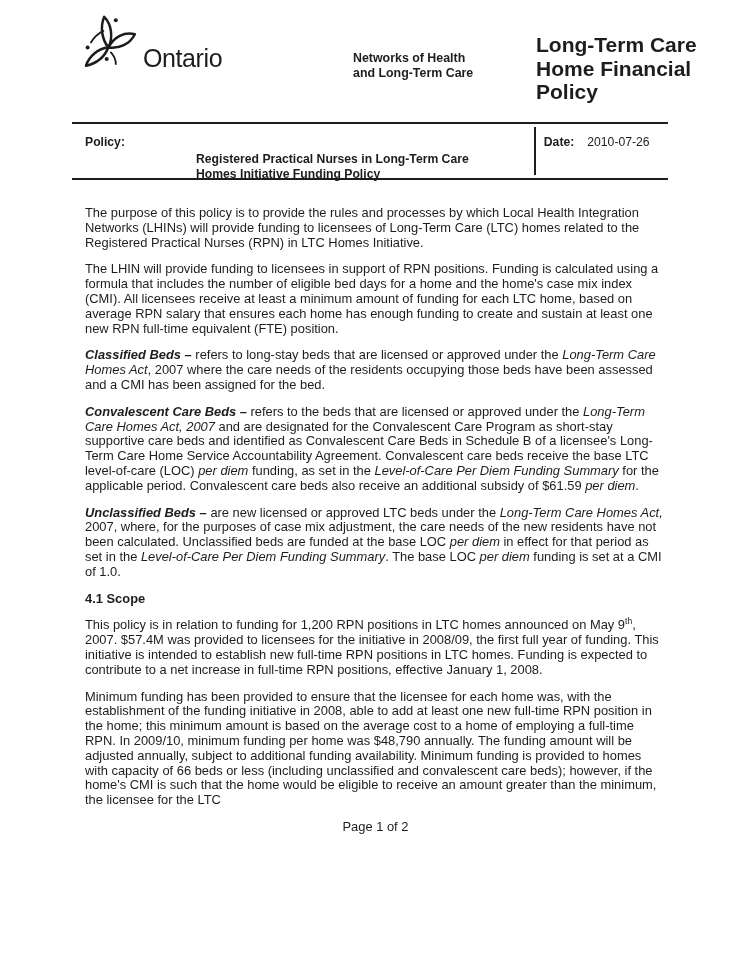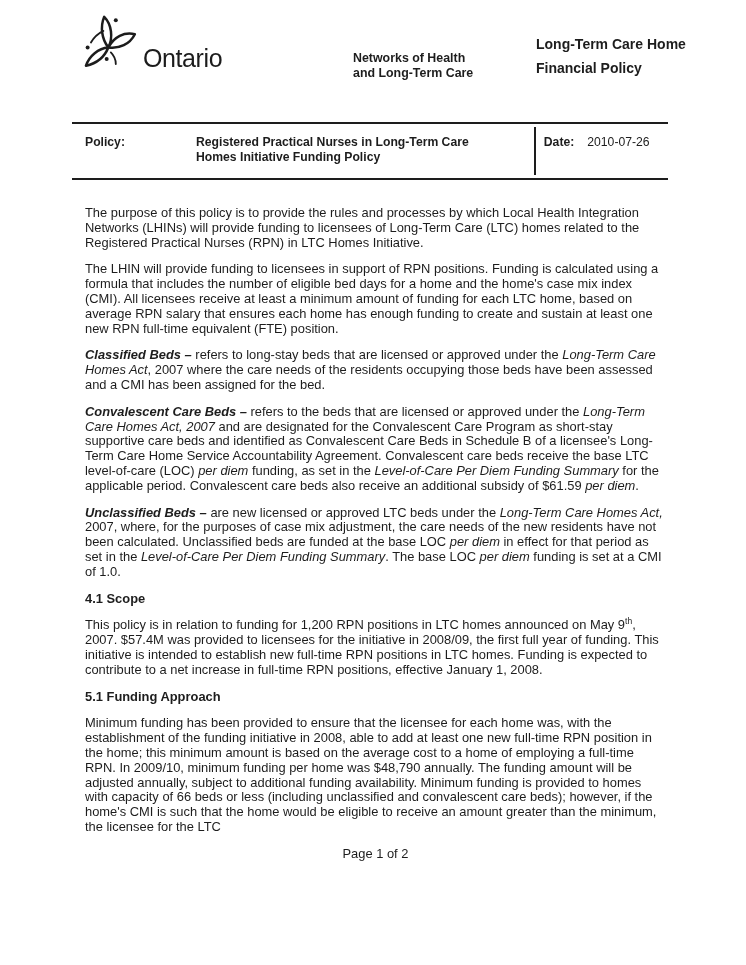--- a/index.html
+++ b/index.html
@@ -26,33 +26,33 @@
     margin-bottom: 7px;
     line-height: 1;
   }
   .ministry {
     position: absolute; left: 345px; top: 51px;
     font-weight: bold; font-size: 12.4px; line-height: 15px;
   }
   .doc-title {
     position: absolute; left: 528px; top: 33px; width: 164px;
     margin: 0;
-    font-size: 14px; line-height: 23.5px; font-weight: bold;
+    font-size: 21px; line-height: 23.5px; font-weight: bold;
   }
 
   
   .policy-bar {
     position: absolute; left: 72px; top: 122px; width: 596px; height: 58px;
     border-top: 2px solid #1d1d1d;
     border-bottom: 2px solid #1d1d1d;
     display: flex;
     font-size: 12.2px; line-height: 15px; gap: 30px;
   }
   .policy-label { width: 103px; padding: 11px 0 0 13px; font-weight: bold; }
-  .policy-value { width: 342px; padding-top: 11px; font-weight: bold; }
+  .policy-value { width: 342px; padding-top: 28px; font-weight: bold; }
   .date-cell {
     margin-left: auto;
     width: 148px;
     border-left: 2px solid #1d1d1d;
     margin-top: 3px; margin-bottom: 3px;
     padding: 8px 0 0 8px;
     display: flex; gap: 13px;
     align-items: flex-start;
   }
   .date-label { font-weight: bold; }
@@ -114,19 +114,18 @@
 
   <div class="content">
     <main>
         <p><span>The purpose of this policy is to provide the rules and processes by which Local Health Integration Networks (LHINs) will provide funding to licensees of Long-Term Care (LTC) homes related to the Registered Practical Nurses (RPN) in LTC Homes Initiative.</span></p>
         <p><span>The LHIN will provide funding to licensees in support of RPN positions.  Funding is calculated using a formula that includes the number of eligible bed days for a home and the home's case mix index (CMI).  All licensees receive at least a minimum amount of funding for each LTC home, based on average RPN salary that ensures each home has enough funding to create and sustain at least one new RPN full-time equivalent (FTE) position.</span></p>
         <p><span class="run-bi">Classified Beds –</span><span> refers to long-stay beds that are licensed or approved under the </span><span class="run-i">Long-Term Care Homes Act</span><span>, 2007 where the care needs of the residents occupying those beds have been assessed and a CMI has been assigned for the bed.</span></p>
         <p><span class="run-bi">Convalescent Care Beds –</span><span> refers to the  beds that are licensed or approved under the </span><span class="run-i">Long-Term Care Homes Act, 2007</span><span> and are designated for the Convalescent Care Program as short-stay supportive care beds and identified as Convalescent Care Beds in Schedule B of a licensee's Long-Term Care Home Service Accountability Agreement.  Convalescent care beds receive the base LTC level-of-care (LOC) </span><span class="run-i">per diem</span><span> funding, as set in the </span><span class="run-i">Level-of-Care Per Diem Funding Summary</span><span> for the applicable period.  Convalescent care beds also receive an additional subsidy of $61.59 </span><span class="run-i">per diem</span><span>.</span></p>
         <p><span class="run-bi">Unclassified Beds –</span><span> are new licensed or approved LTC beds under the </span><span class="run-i">Long-Term Care Homes Act,</span><span> 2007, where, for the purposes of case mix adjustment, the care needs of the new residents have not been calculated.  Unclassified beds are funded at the base LOC </span><span class="run-i">per diem</span><span> in effect for that period as set in the </span><span class="run-i">Level-of-Care Per Diem Funding Summary</span><span>.  The base LOC </span><span class="run-i">per diem</span><span> funding is set at a CMI of 1.0.</span></p>
         <div class="sec-heading">4.1 Scope</div>
         <p><span>This policy is in relation to funding for 1,200 RPN positions in LTC homes announced on May 9</span><sup>th</sup><span>, 2007.  $57.4M was provided to licensees for the initiative in 2008/09, the first full year of funding.  This initiative is intended to establish new full-time RPN positions in LTC homes.  Funding is expected to contribute to a net increase in full-time RPN positions, effective January 1, 2008.</span></p>
-        <div class="sec-heading">5.1 Funding Approach</div>
         <p><span>Minimum funding has been provided to ensure that the licensee for each home was, with the establishment of the funding initiative in 2008, able to add at least one new full-time RPN position in the home; this minimum amount is based on the average cost to a home of employing a full-time RPN. In 2009/10, minimum funding per home was $48,790 annually.  The funding amount will be adjusted annually, subject to additional funding availability.  Minimum funding is provided to homes with capacity of 66 beds or less (including unclassified and convalescent care beds); however, if the home's CMI is such that the home would be eligible to receive an amount greater than the minimum, the licensee for the LTC</span></p>
       </main>
     <footer class="page-footer">Page 1 of 2</footer>
   </div>
 
 </div>
 
 </body></html>

